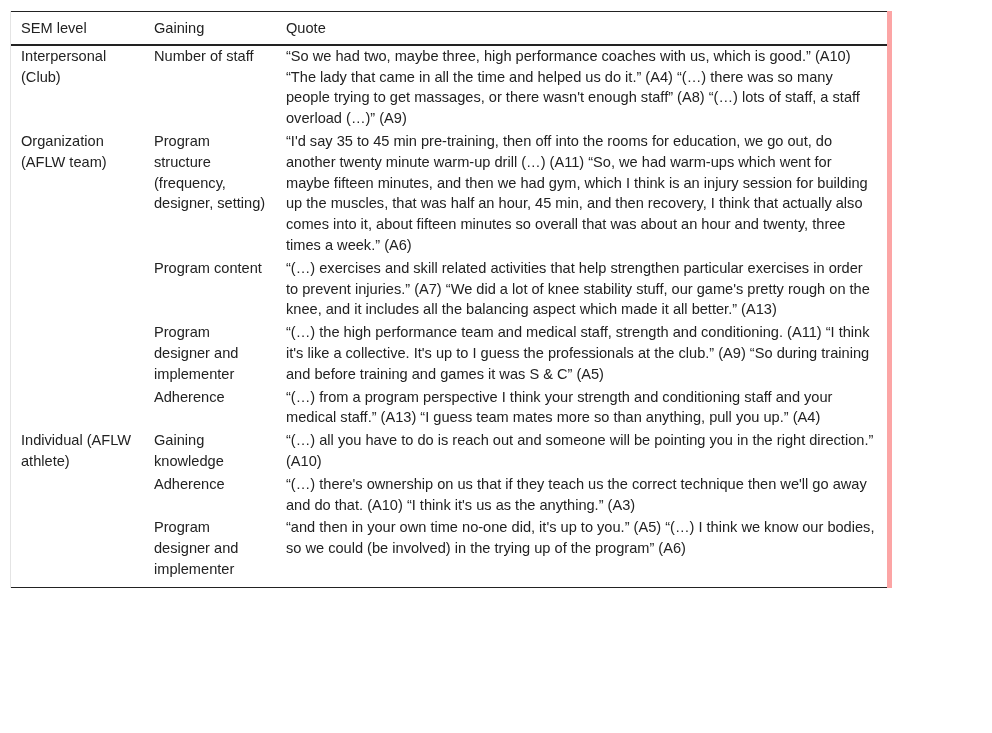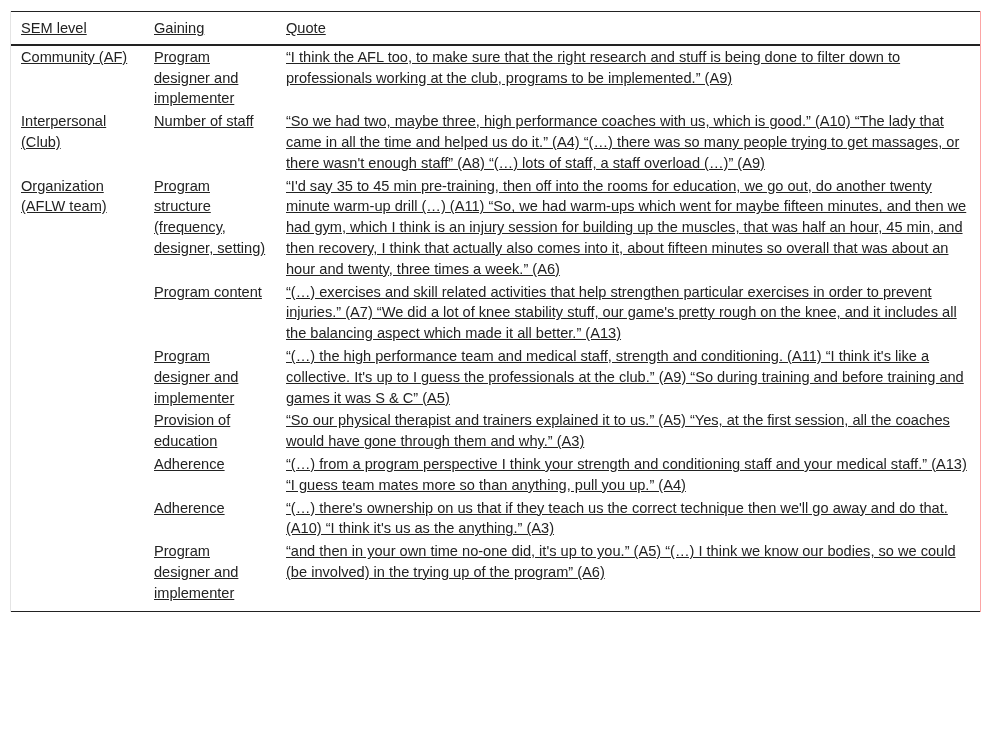--- a/index.html
+++ b/index.html
@@ -14,25 +14,24 @@
       font-family: "Liberation Sans", sans-serif;
       color: #222222;
       font-size: 14.6px;
       line-height: 20.8px;
       overflow: hidden;
     }
     .table-wrap {
       position: absolute;
       left: 10px;
       top: 11px;
-      width: 971px;
+      width: 882px;
       border-left: 1px solid #e4e4e4;
-      border-right: 1px solid #fca5a5;
+      border-right: 5px solid #fca5a5;
       box-sizing: border-box;
-      text-decoration: underline;
     }
     table {
       border-collapse: collapse;
       width: 100%;
       table-layout: fixed;
     }
     thead tr {
       border-top: 1px solid #222222;
       border-bottom: 2px solid #222222;
     }
@@ -70,25 +69,20 @@
       <col class="c3">
     </colgroup>
     <thead>
       <tr>
         <th>SEM level</th>
         <th>Gaining</th>
         <th>Quote</th>
       </tr>
     </thead>
     <tbody>
-      <tr class="first">
-        <td>Community (AF)</td>
-        <td>Program designer and implementer</td>
-        <td>“I think the AFL too, to make sure that the right research and stuff is being done to filter down to professionals working at the club, programs to be implemented.” (A9)</td>
-      </tr>
       <tr>
         <td>Interpersonal (Club)</td>
         <td>Number of staff</td>
         <td>“So we had two, maybe three, high performance coaches with us, which is good.” (A10) “The lady that came in all the time and helped us do it.” (A4) “(…) there was so many people trying to get massages, or there wasn't enough staff” (A8) “(…) lots of staff, a staff overload (…)” (A9)</td>
       </tr>
       <tr>
         <td>Organization (AFLW team)</td>
         <td>Program structure (frequency, designer, setting)</td>
         <td>“I'd say 35 to 45 min pre-training, then off into the rooms for education, we go out, do another twenty minute warm-up drill (…) (A11) “So, we had warm-ups which went for maybe fifteen minutes, and then we had gym, which I think is an injury session for building up the muscles, that was half an hour, 45 min, and then recovery, I think that actually also comes into it, about fifteen minutes so overall that was about an hour and twenty, three times a week.” (A6)</td>
       </tr>
@@ -97,27 +91,27 @@
         <td>Program content</td>
         <td>“(…) exercises and skill related activities that help strengthen particular exercises in order to prevent injuries.” (A7) “We did a lot of knee stability stuff, our game's pretty rough on the knee, and it includes all the balancing aspect which made it all better.” (A13)</td>
       </tr>
       <tr>
         <td></td>
         <td>Program designer and implementer</td>
         <td>“(…) the high performance team and medical staff, strength and conditioning. (A11) “I think it's like a collective. It's up to I guess the professionals at the club.” (A9) “So during training and before training and games it was S &amp; C” (A5)</td>
       </tr>
       <tr>
         <td></td>
-        <td>Provision of education</td>
-        <td>“So our physical therapist and trainers explained it to us.” (A5) “Yes, at the first session, all the coaches would have gone through them and why.” (A3)</td>
+        <td>Adherence</td>
+        <td>“(…) from a program perspective I think your strength and conditioning staff and your medical staff.” (A13) “I guess team mates more so than anything, pull you up.” (A4)</td>
       </tr>
       <tr>
-        <td></td>
-        <td>Adherence</td>
-        <td>“(…) from a program perspective I think your strength and conditioning staff and your medical staff.” (A13) “I guess team mates more so than anything, pull you up.” (A4)</td>
+        <td>Individual (AFLW athlete)</td>
+        <td>Gaining knowledge</td>
+        <td>“(…) all you have to do is reach out and someone will be pointing you in the right direction.” (A10)</td>
       </tr>
       <tr>
         <td></td>
         <td>Adherence</td>
         <td>“(…) there's ownership on us that if they teach us the correct technique then we'll go away and do that. (A10) “I think it's us as the anything.” (A3)</td>
       </tr>
       <tr class="last">
         <td></td>
         <td>Program designer and implementer</td>
         <td>“and then in your own time no-one did, it's up to you.” (A5) “(…) I think we know our bodies, so we could (be involved) in the trying up of the program” (A6)</td>

